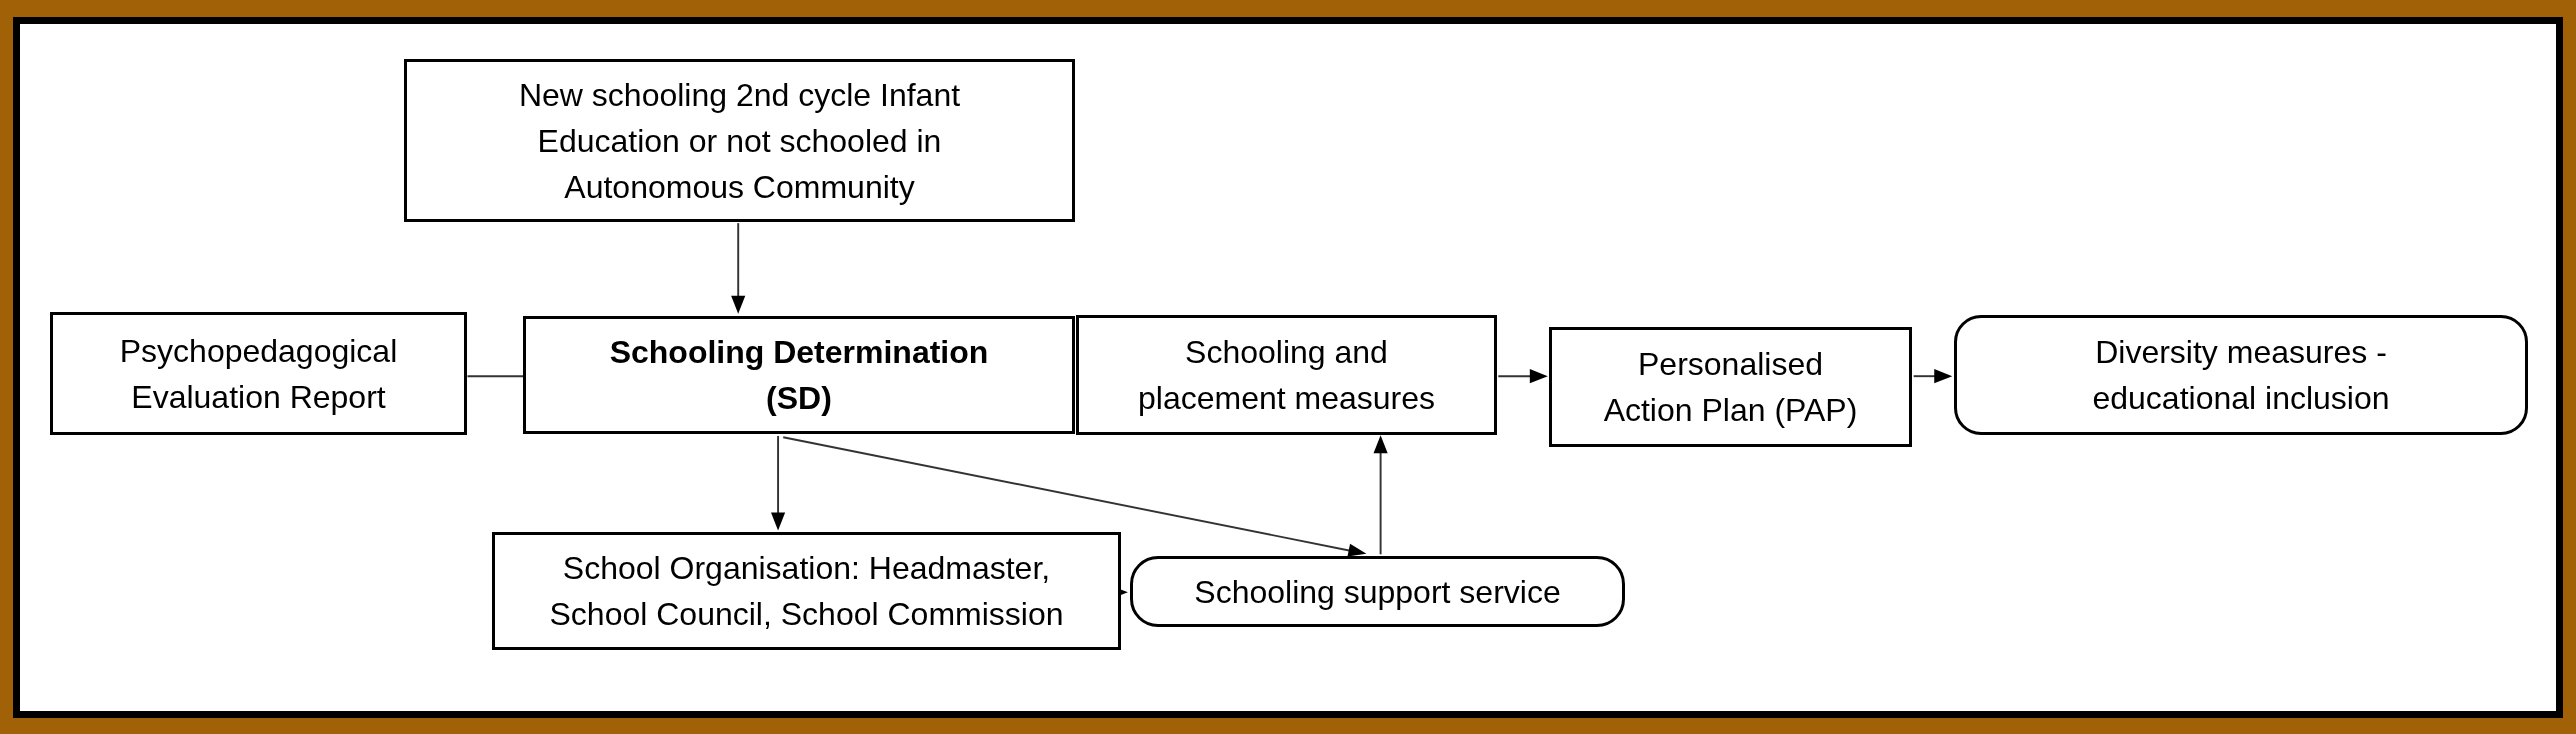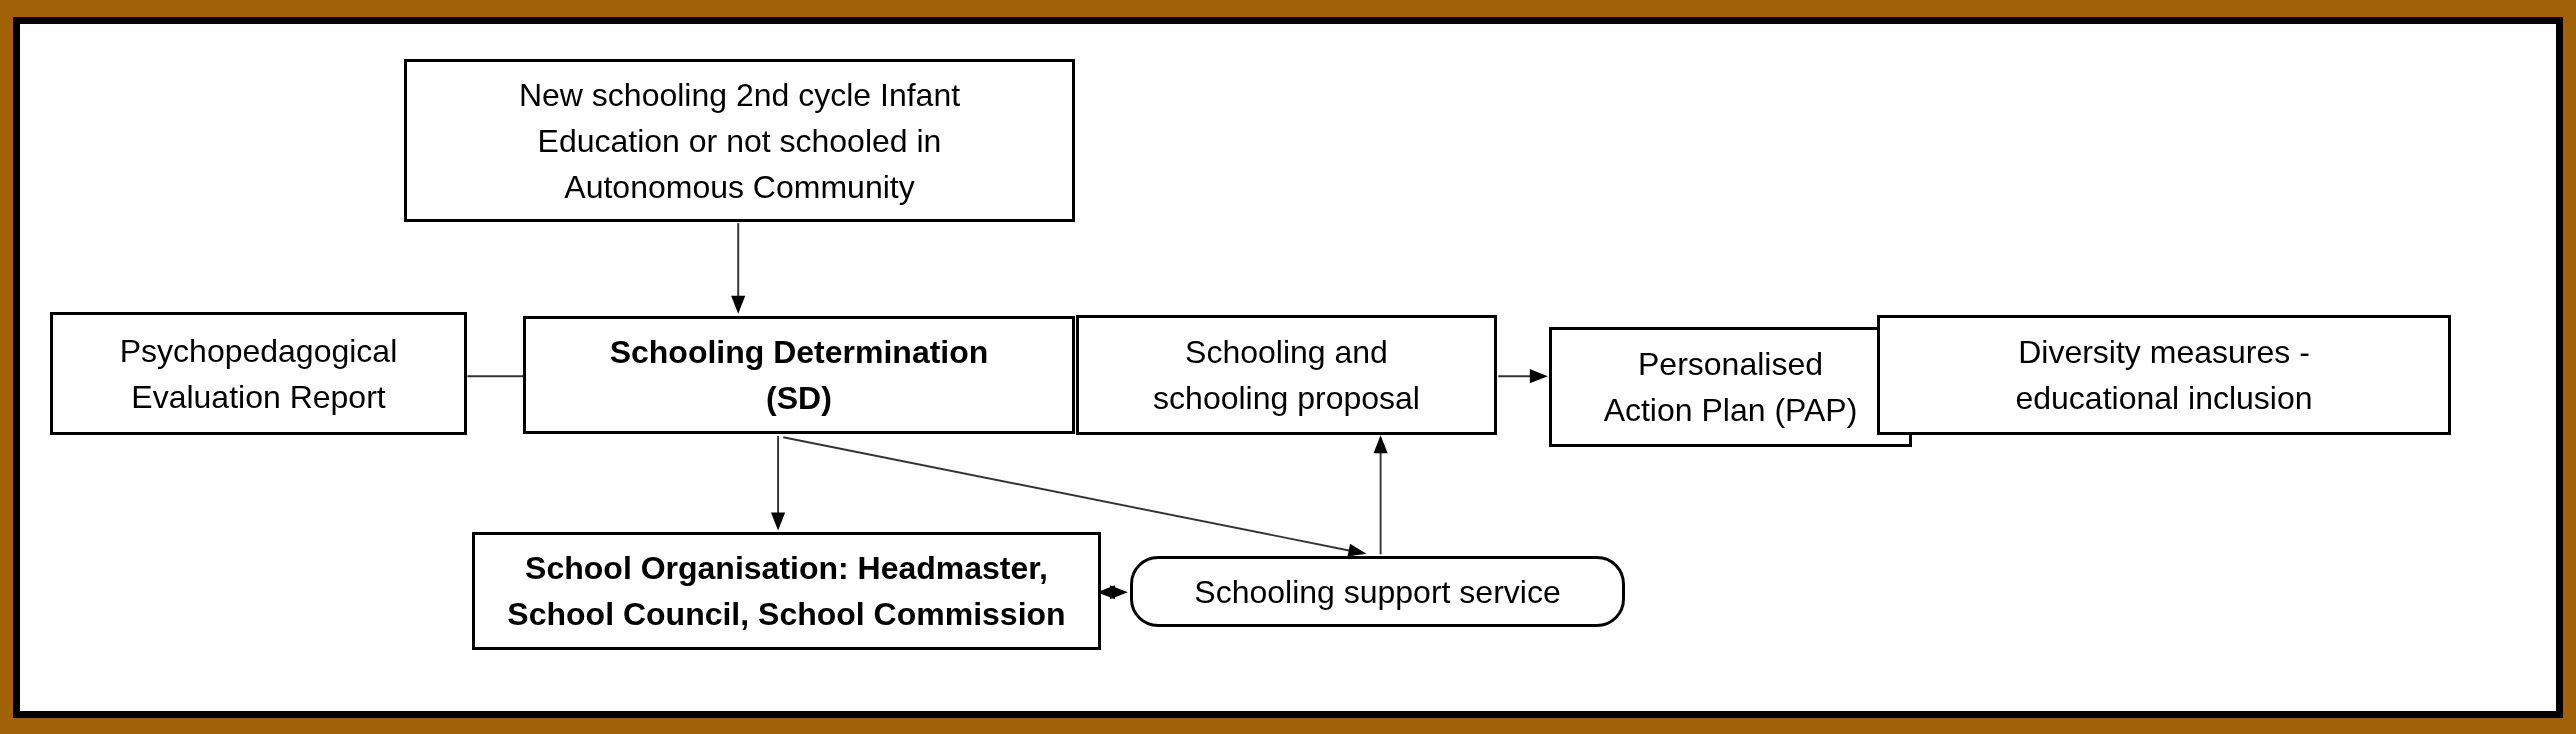--- a/index.html
+++ b/index.html
@@ -39,22 +39,22 @@
     line-height: 46px;
     white-space: pre-line;
     z-index: 2;
   }
   .node span { display: block; }
   #n-new-schooling { left: 404px;  top: 59px;  width: 671px; height: 163px; }
   #n-psych        { left: 50px;   top: 312px; width: 417px;  height: 123px; }
   #n-sd           { left: 523px;  top: 316px; width: 552px;  height: 118px; font-weight: bold; }
   #n-placement    { left: 1076px; top: 315px; width: 421px;  height: 120px; }
   #n-pap          { left: 1549px; top: 315px; width: 363px;  height: 120px; margin-top: 12px; }
-  #n-diversity    { left: 1877px; top: 315px; width: 574px;  height: 120px; }
-  #n-school-org   { left: 472px;  top: 532px; width: 629px;  height: 118px; font-weight: bold; }
+  #n-diversity    { left: 1954px; top: 315px; width: 574px;  height: 120px; border-radius: 27px; }
+  #n-school-org   { left: 492px;  top: 532px; width: 629px;  height: 118px; }
   #n-support      { left: 1130px; top: 556px; width: 495px;  height: 71px; border-radius: 28px; }
   svg.edges {
     position: absolute;
     left: 0;
     top: 0;
     z-index: 1;
     pointer-events: none;
   }
   svg.edges line { stroke: #333333; stroke-width: 3; }
   svg.edges polygon { fill: #000000; stroke: none; }
@@ -126,21 +126,21 @@
 Evaluation Report</span>
   </div>
 
   <div class="node" id="n-sd">
     <span>Schooling Determination
 (SD)</span>
   </div>
 
   <div class="node" id="n-placement">
     <span>Schooling and
-schooling proposal</span>
+placement measures</span>
   </div>
 
   <div class="node" id="n-pap">
     <span>Personalised
 Action Plan (PAP)</span>
   </div>
 
   <div class="node" id="n-diversity">
     <span>Diversity measures -
 educational inclusion</span>

